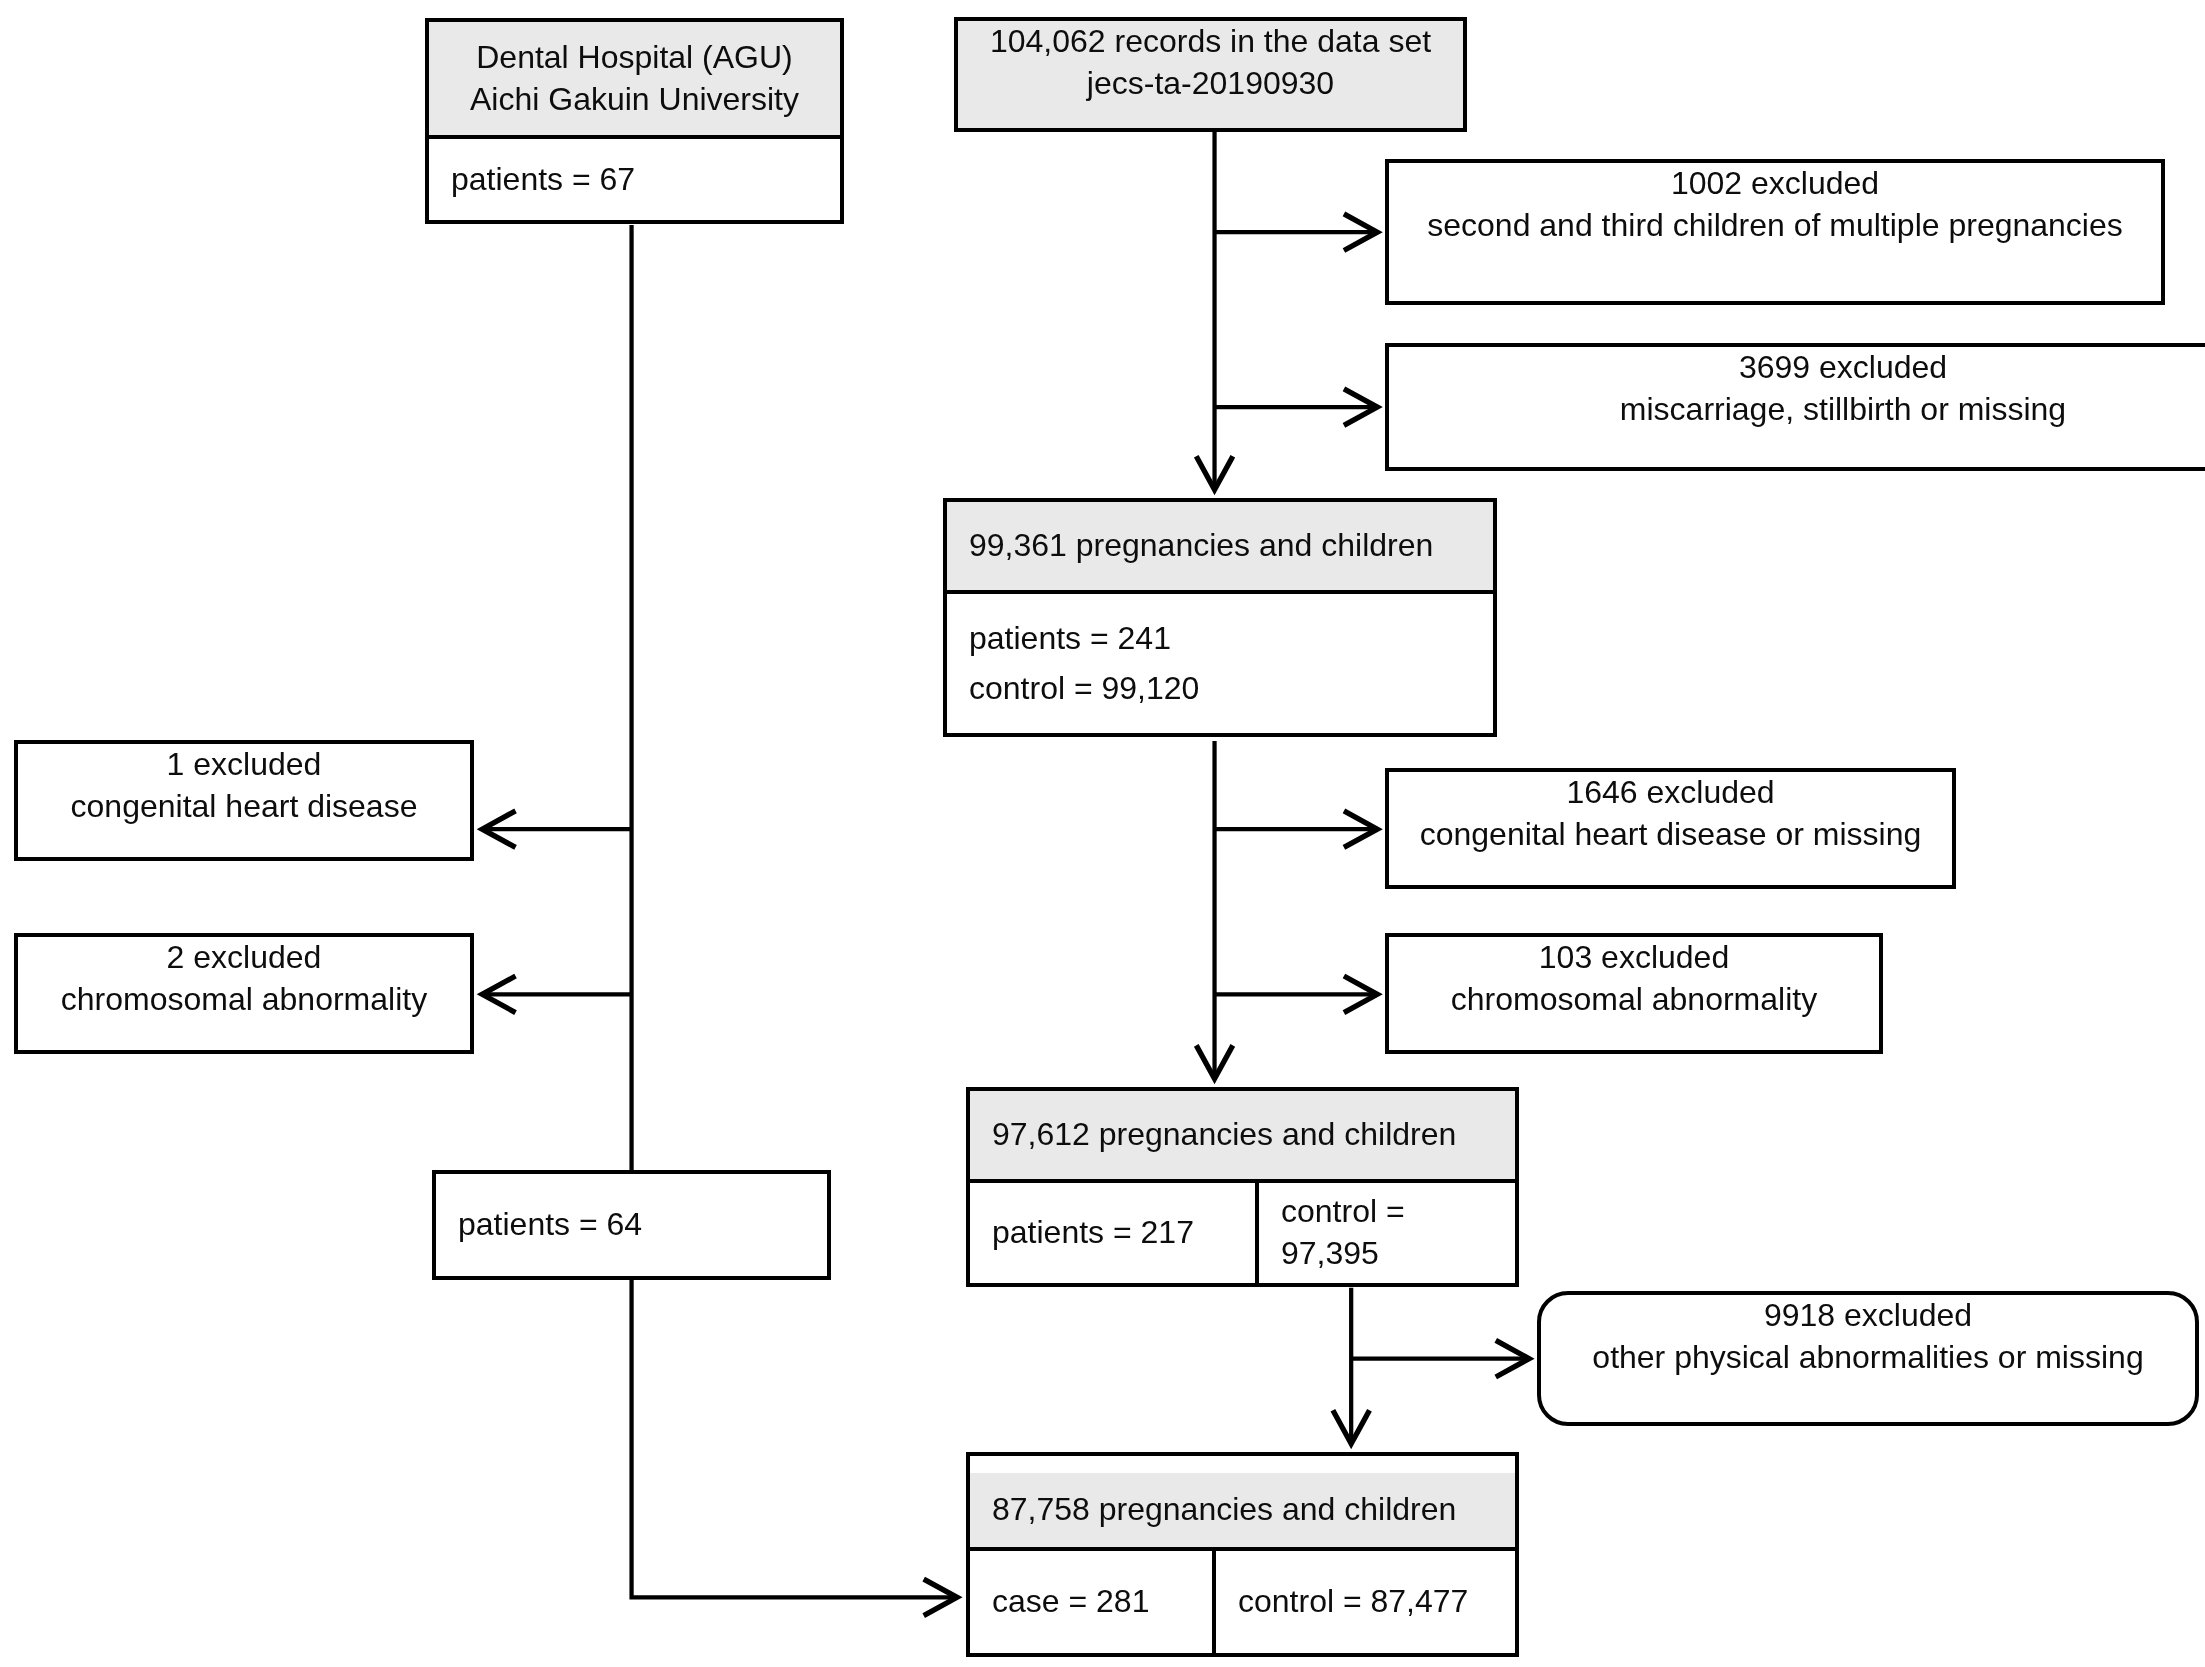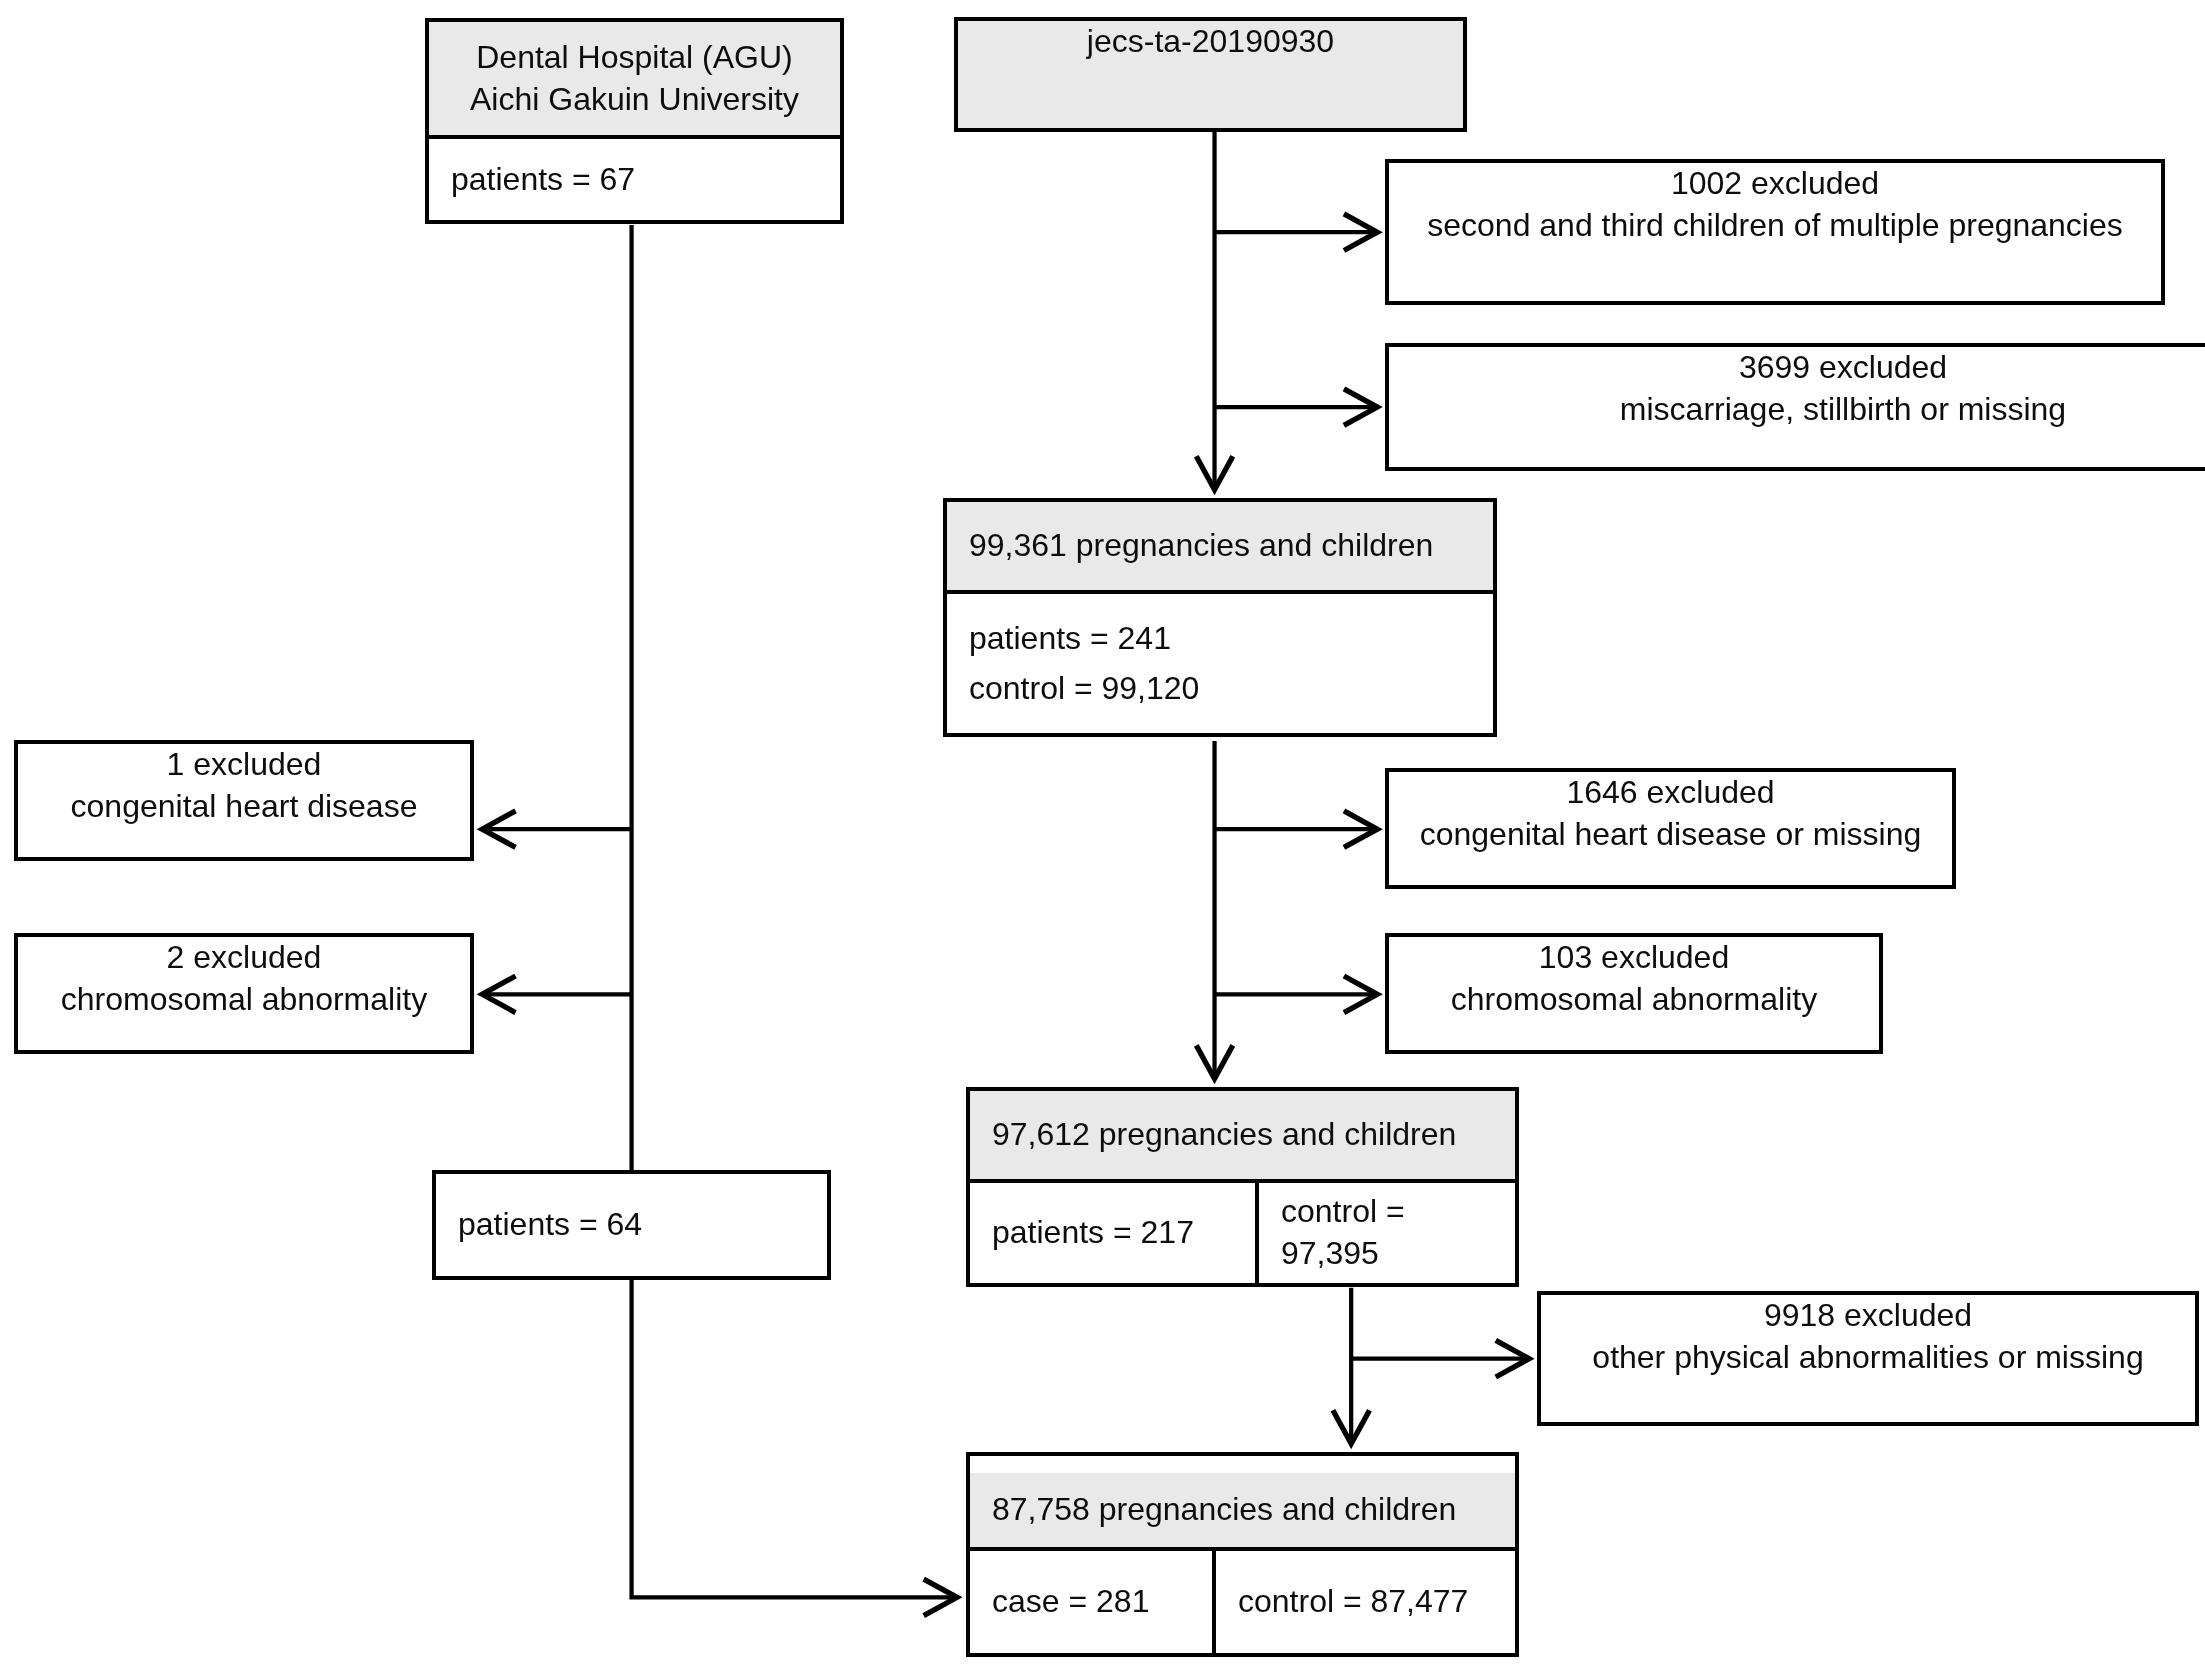--- a/index.html
+++ b/index.html
@@ -75,20 +75,21 @@
         <div>Aichi Gakuin University</div>
       </div>
     </div>
     <div class="bdy pad">
       <span>patients = 67</span>
     </div>
   </div>
 
   <div class="node center grayfill" style="left:954px;top:17px;width:513px;height:115px;flex-direction:row;">
     <div class="lines center">
+      <div>104,062 records in the data set</div>
       <div>jecs-ta-20190930</div>
     </div>
   </div>
 
   <div class="node center" style="left:1385px;top:159px;width:780px;height:146px;flex-direction:row;">
     <div class="lines center">
       <div>1002 excluded</div>
       <div>second and third children of multiple pregnancies</div>
     </div>
   </div>
@@ -153,21 +154,21 @@
       </div>
     </div>
   </div>
 
   <div class="node" style="left:432px;top:1170px;width:399px;height:110px;justify-content:center;">
     <div class="bdy pad">
       <span>patients = 64</span>
     </div>
   </div>
 
-  <div class="node center" style="left:1537px;top:1291px;width:662px;height:135px;flex-direction:row;">
+  <div class="node center" style="left:1537px;top:1291px;width:662px;height:135px;flex-direction:row;border-radius:31px;">
     <div class="lines center">
       <div>9918 excluded</div>
       <div>other physical abnormalities or missing</div>
     </div>
   </div>
 
   <div class="node" style="left:966px;top:1452px;width:553px;height:205px;">
     <div class="hdr pad" style="height:78px;margin-top:17px;">
       <span>87,758 pregnancies and children</span>
     </div>

